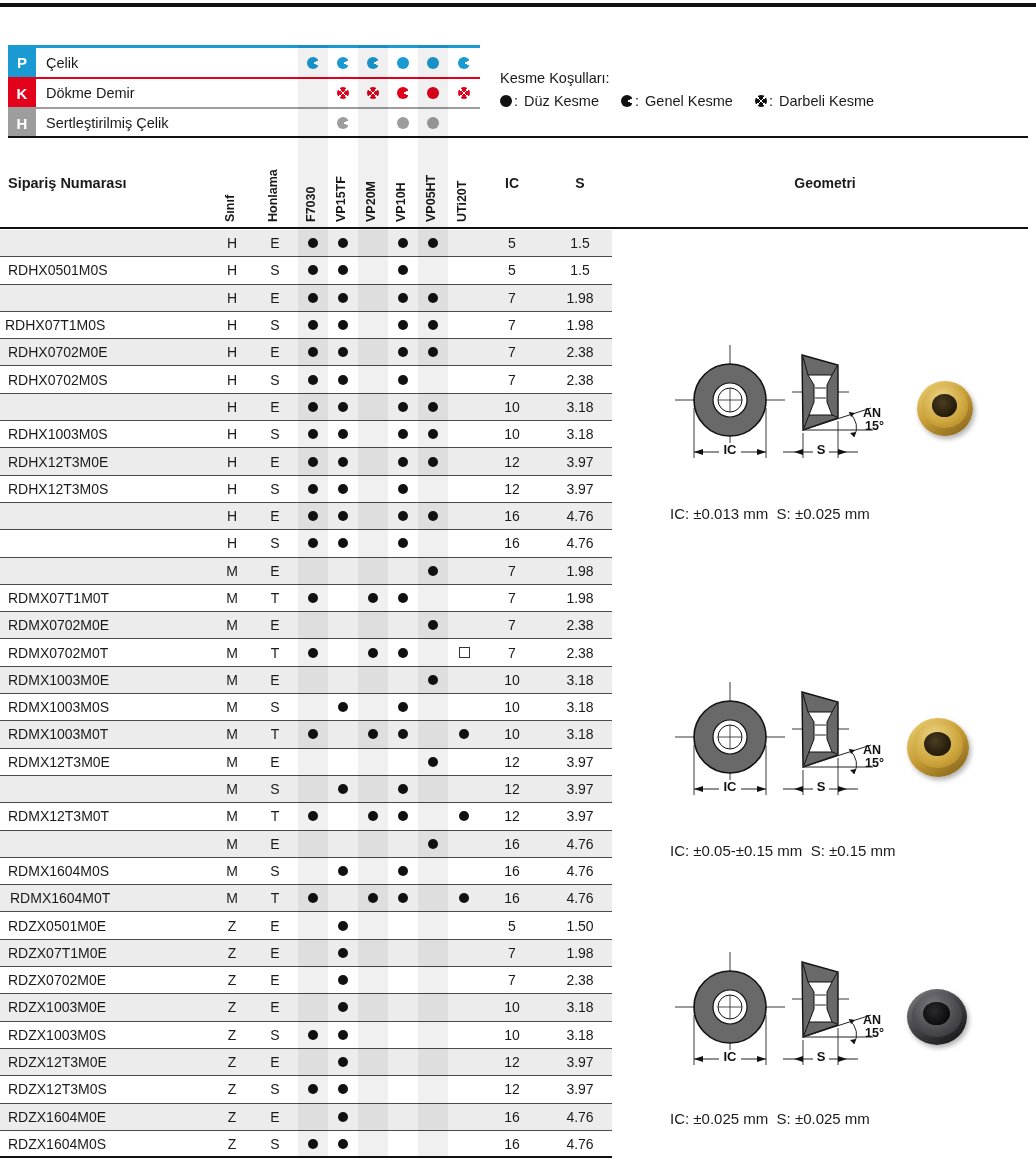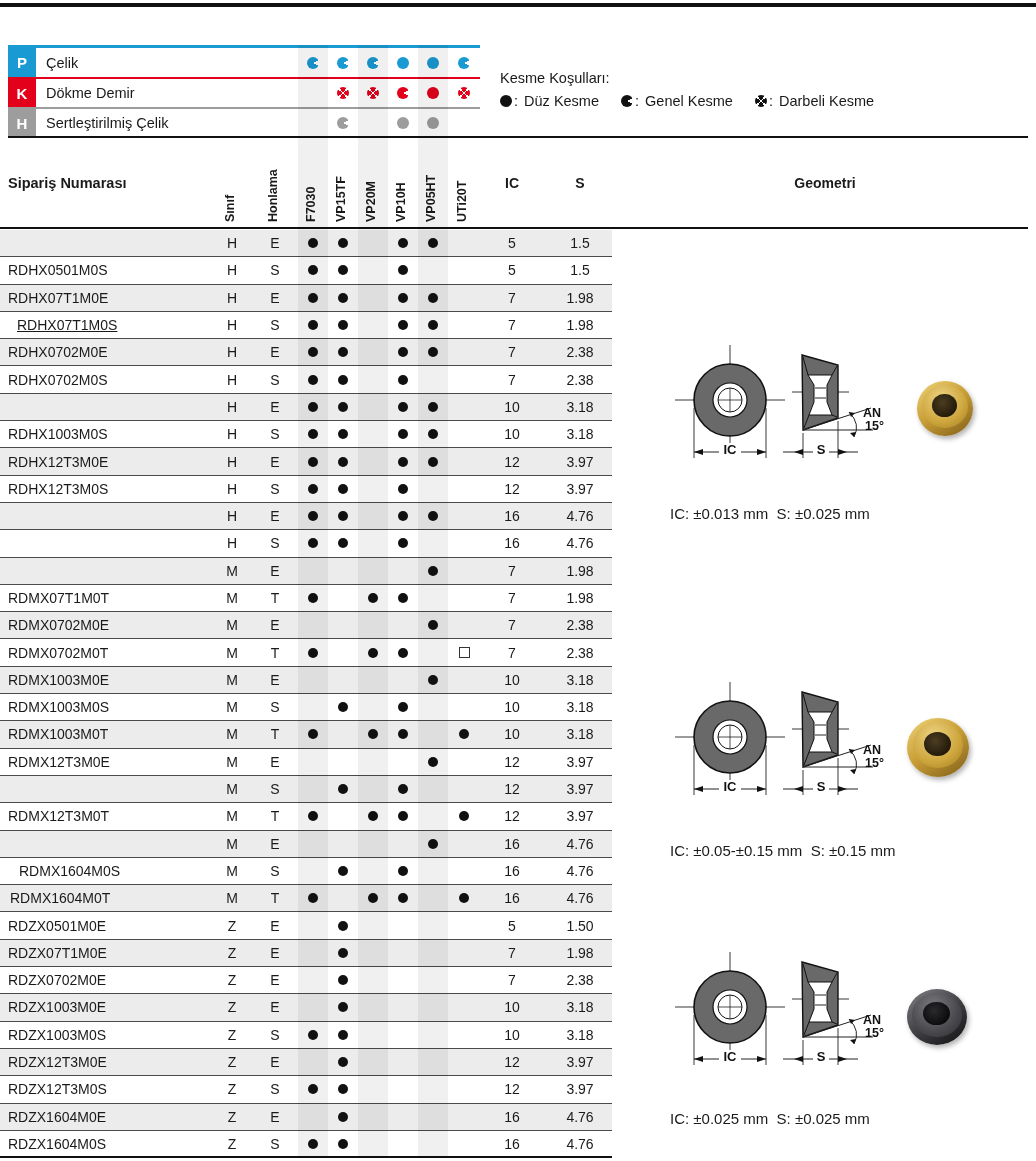--- a/index.html
+++ b/index.html
@@ -165,40 +165,39 @@
         <span class="cell ctr" style="left: 328px; width: 30px;">
           <span class="mark dot"></span>
         </span>
         <span class="cell ctr" style="left: 388px; width: 30px;">
           <span class="mark dot"></span>
         </span>
         <span class="cell ctr" style="left: 487px; width: 50px;">5</span>
         <span class="cell ctr" style="left: 554px; width: 52px;">1.5</span>
       </div>
       <div class="tr odd">
-        <span class="cell" style="left: 8px; width: 185px;">RDHX07T1M0E</span>
         <span class="cell ctr" style="left: 217px; width: 30px;">H</span>
         <span class="cell ctr" style="left: 260px; width: 30px;">E</span>
         <span class="cell ctr" style="left: 298px; width: 30px;">
           <span class="mark dot"></span>
         </span>
         <span class="cell ctr" style="left: 328px; width: 30px;">
           <span class="mark dot"></span>
         </span>
         <span class="cell ctr" style="left: 388px; width: 30px;">
           <span class="mark dot"></span>
         </span>
         <span class="cell ctr" style="left: 418px; width: 30px;">
           <span class="mark dot"></span>
         </span>
         <span class="cell ctr" style="left: 487px; width: 50px;">7</span>
         <span class="cell ctr" style="left: 554px; width: 52px;">1.98</span>
       </div>
       <div class="tr">
-        <span class="cell" style="left: 17px; width: 185px; text-decoration: underline;">RDHX07T1M0S</span>
+        <span class="cell" style="left: 5px; width: 185px;">RDHX07T1M0S</span>
         <span class="cell ctr" style="left: 217px; width: 30px;">H</span>
         <span class="cell ctr" style="left: 260px; width: 30px;">S</span>
         <span class="cell ctr" style="left: 298px; width: 30px;">
           <span class="mark dot"></span>
         </span>
         <span class="cell ctr" style="left: 328px; width: 30px;">
           <span class="mark dot"></span>
         </span>
         <span class="cell ctr" style="left: 388px; width: 30px;">
           <span class="mark dot"></span>
@@ -490,21 +489,21 @@
       <div class="tr odd">
         <span class="cell ctr" style="left: 217px; width: 30px;">M</span>
         <span class="cell ctr" style="left: 260px; width: 30px;">E</span>
         <span class="cell ctr" style="left: 418px; width: 30px;">
           <span class="mark dot"></span>
         </span>
         <span class="cell ctr" style="left: 487px; width: 50px;">16</span>
         <span class="cell ctr" style="left: 554px; width: 52px;">4.76</span>
       </div>
       <div class="tr">
-        <span class="cell" style="left: 19px; width: 185px;">RDMX1604M0S</span>
+        <span class="cell" style="left: 8px; width: 185px;">RDMX1604M0S</span>
         <span class="cell ctr" style="left: 217px; width: 30px;">M</span>
         <span class="cell ctr" style="left: 260px; width: 30px;">S</span>
         <span class="cell ctr" style="left: 328px; width: 30px;">
           <span class="mark dot"></span>
         </span>
         <span class="cell ctr" style="left: 388px; width: 30px;">
           <span class="mark dot"></span>
         </span>
         <span class="cell ctr" style="left: 487px; width: 50px;">16</span>
         <span class="cell ctr" style="left: 554px; width: 52px;">4.76</span>

